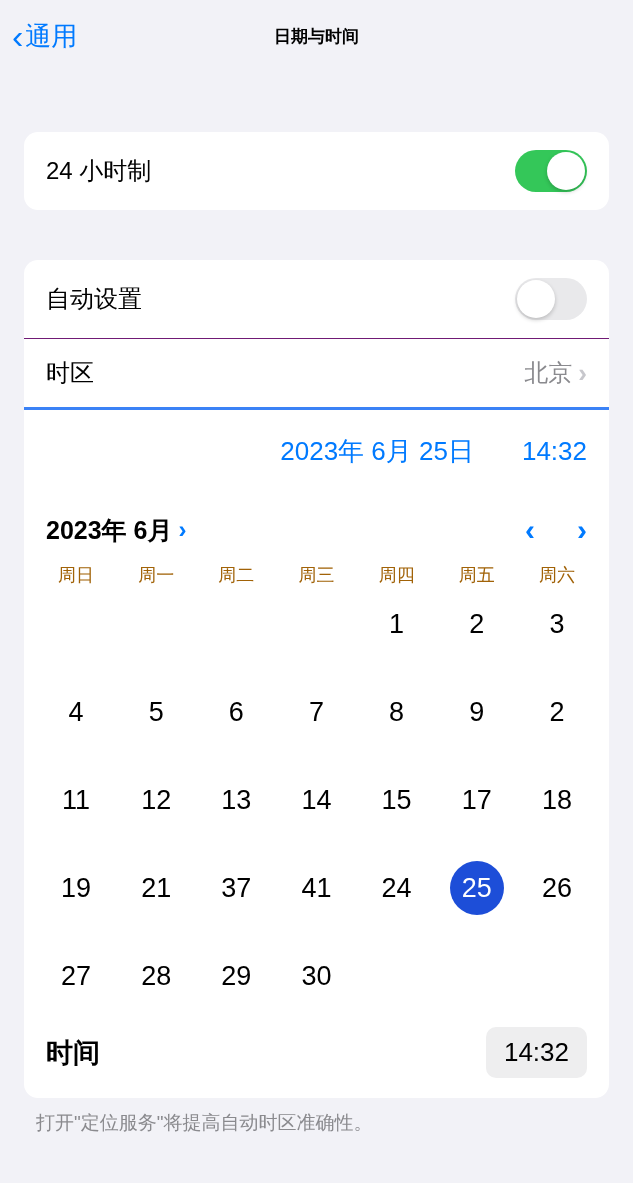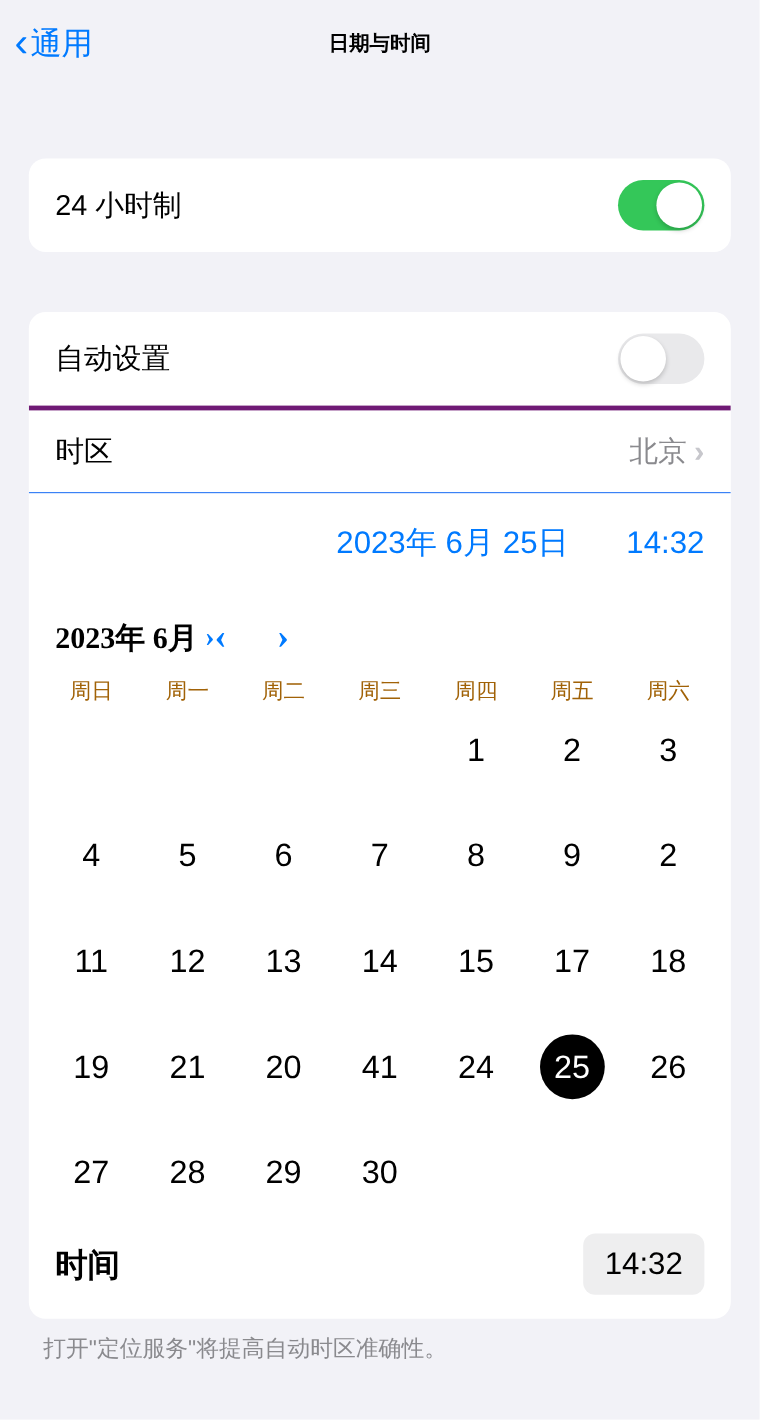--- a/index.html
+++ b/index.html
@@ -49,21 +49,21 @@
     .section-gap { margin-top: 50px; }
     .row {
       display: flex;
       align-items: center;
       justify-content: space-between;
       padding: 18px 22px;
       font-size: 24px;
       color: #000;
     }
     .row + .row { border-top: 1px solid #e5e5ea; }
-    .row.sep { border-top: 4px solid #701a75; align-items: center; }
+    .row.sep { border-top: 1px solid #701a75; align-items: center; }
     .toggle {
       width: 72px;
       height: 42px;
       border-radius: 21px;
       position: relative;
       cursor: pointer;
     }
     .toggle.on { background: #34c759; }
     .toggle.off { background: #e9e9eb; }
     .toggle-knob {
@@ -88,31 +88,31 @@
       color: #c7c7cc;
       font-size: 26px;
       font-weight: 600;
     }
     .datetime-row {
       display: flex;
       justify-content: flex-end;
       align-items: center;
       gap: 48px;
       padding: 24px 22px;
-      border-top: 1px solid #3b82f6;
+      border-top: 3px solid #3b82f6;
     }
     .datetime-text {
       color: #007aff;
       font-size: 26px;
     }
     .calendar-header {
       display: flex;
       align-items: center;
+      justify-content: space-between;
       padding: 20px 22px 8px 22px;
-      font-family: Liberation Serif, serif;
     }
     .month-label {
       font-size: 25px;
       font-weight: 600;
       color: #000;
       display: flex;
       align-items: center;
       gap: 6px;
       cursor: pointer;
     }
@@ -159,21 +159,21 @@
       width: 54px;
       height: 54px;
       display: flex;
       align-items: center;
       justify-content: center;
       font-size: 27px;
       color: #000;
       border-radius: 50%;
     }
     .day-num.selected {
-      background: #000000;
+      background: #1d4ed8;
       color: #fff;
       font-weight: 500;
     }
     .time-row {
       display: flex;
       align-items: center;
       justify-content: space-between;
       padding: 14px 22px 20px 22px;
     }
     .time-label {
@@ -310,21 +310,21 @@
       <div class="day-cell">
         <div class="day-num">18</div>
       </div>
       <div class="day-cell">
         <div class="day-num">19</div>
       </div>
       <div class="day-cell">
         <div class="day-num">21</div>
       </div>
       <div class="day-cell">
-        <div class="day-num">20</div>
+        <div class="day-num">37</div>
       </div>
       <div class="day-cell">
         <div class="day-num">41</div>
       </div>
       <div class="day-cell">
         <div class="day-num">24</div>
       </div>
       <div class="day-cell">
         <div class="day-num selected">25</div>
       </div>

